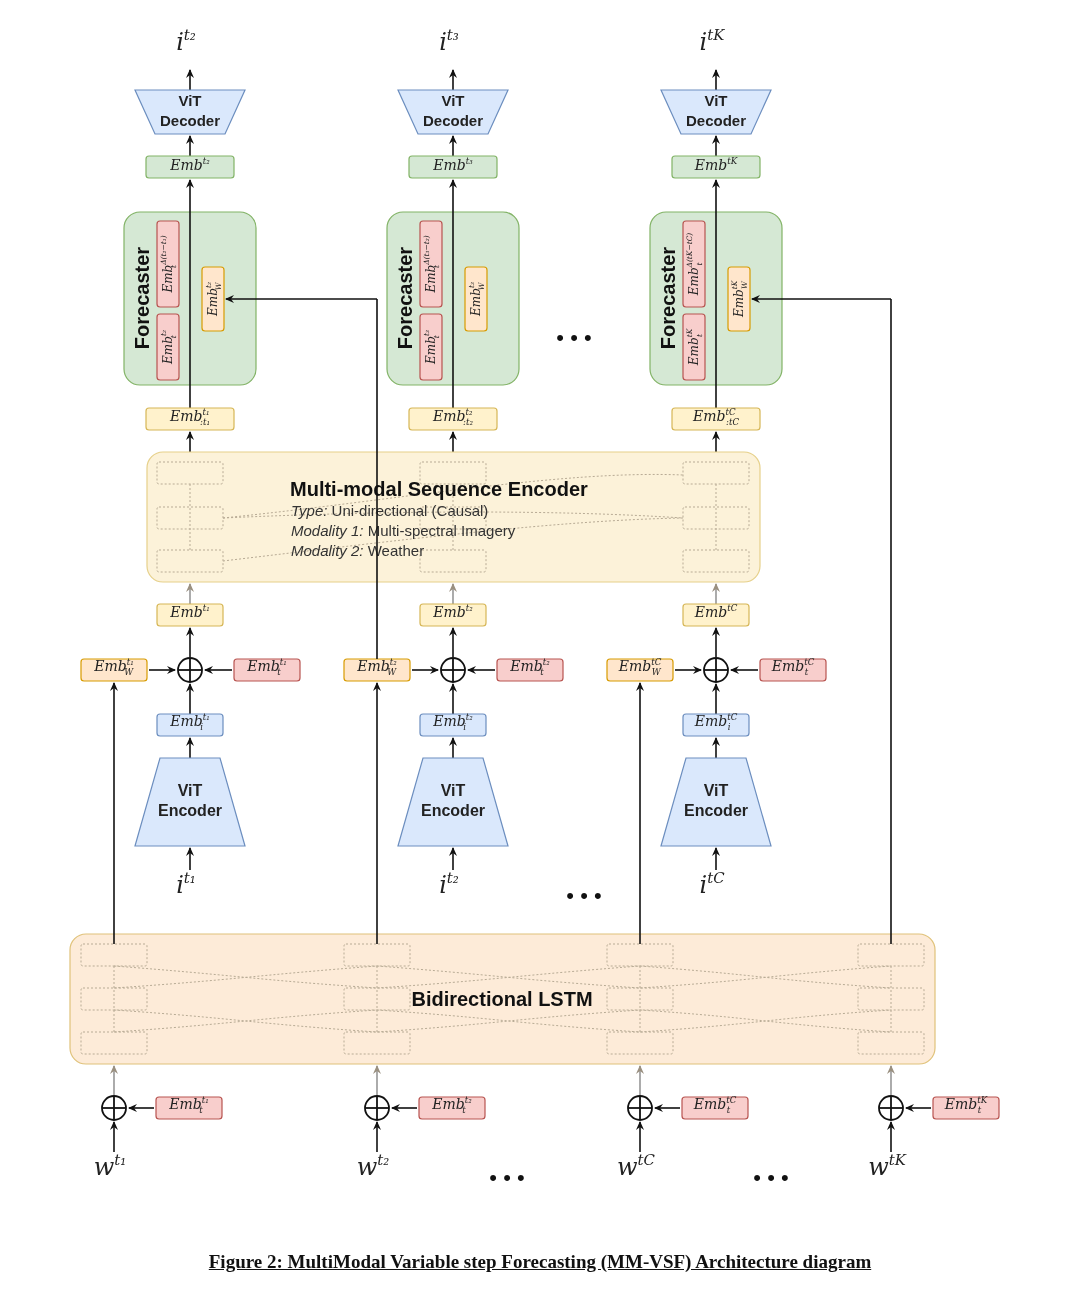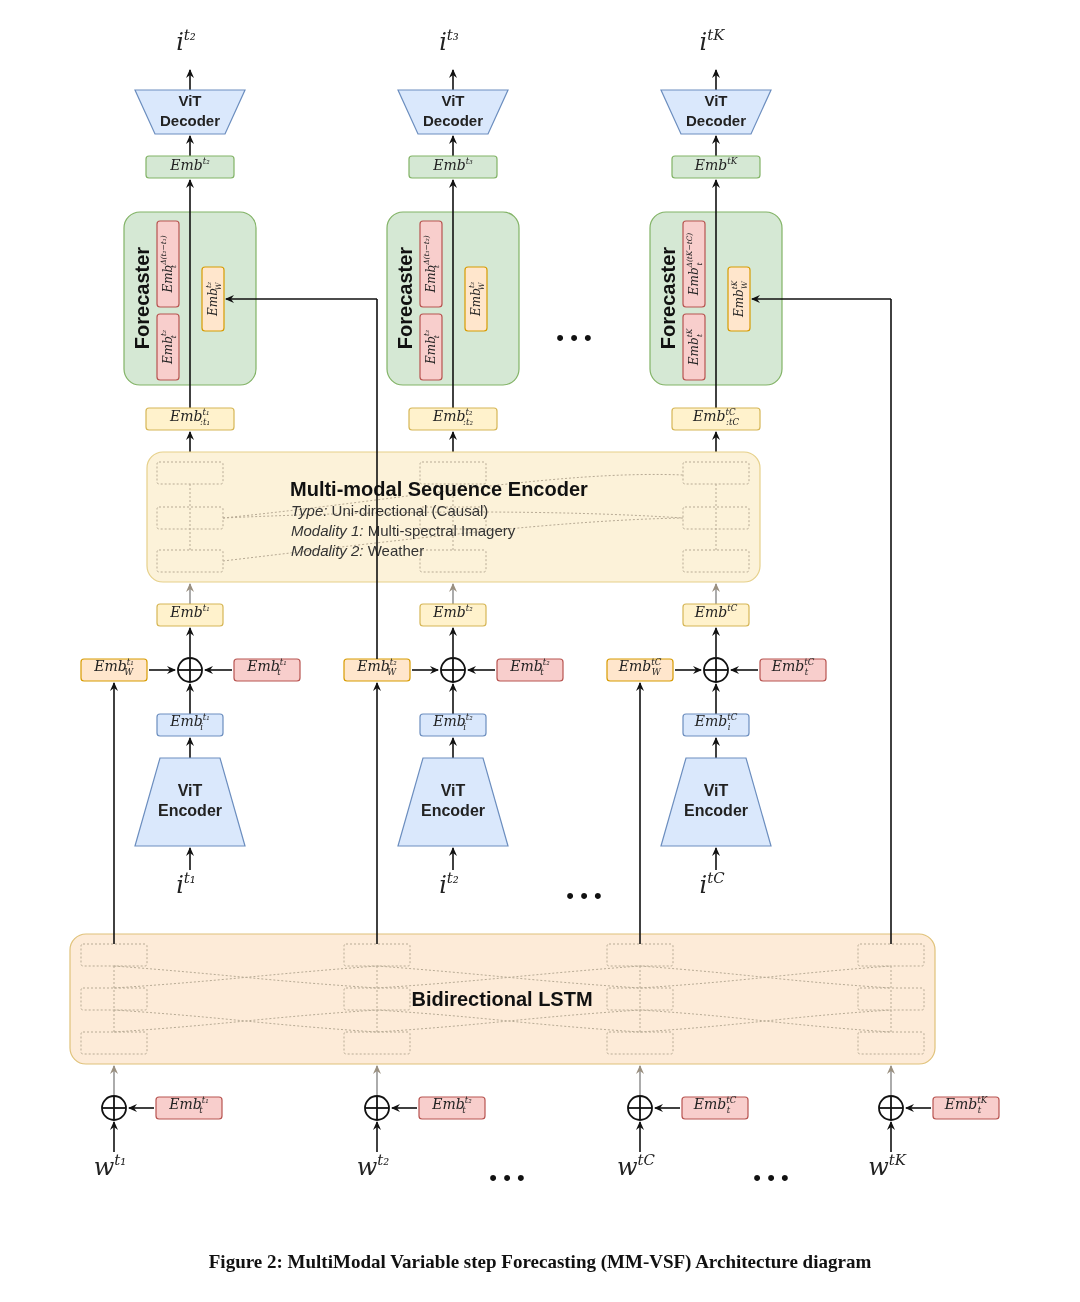--- a/index.html
+++ b/index.html
@@ -2,21 +2,21 @@
 <html><head>
 <meta charset="utf-8">
 <style>
   html, body { margin: 0; padding: 0; background: #ffffff; }
   body { width: 1080px; height: 1302px; position: relative; overflow: hidden; }
   svg { position: absolute; left: 0; top: 0; }
   .serif-i { font-family: "DejaVu Serif", serif; font-style: italic; }
   .sans { font-family: "Liberation Sans", sans-serif; }
   .caption {
     position: absolute; left: 0; width: 1080px; top: 1251px; text-align: center;
-    font-family: "Liberation Serif", serif; font-weight: bold; font-size: 19px; color: #111;
+    font-family: "Liberation Serif", serif; font-weight: bold; font-size: 19px; color: #111; text-decoration: underline;
   }
   .arrow-line { stroke: #111; stroke-width: 1.6; fill: none; }
   .gray-line { stroke: #888; stroke-width: 1.4; fill: none; }
   .dash { stroke: #b8ab95; stroke-width: 1; stroke-dasharray: 2 2; fill: none; }
 </style>
 </head>
 <body>
 
 <svg id="diagram" width="1080" height="1250" xmlns="http://www.w3.org/2000/svg">
   <defs>

